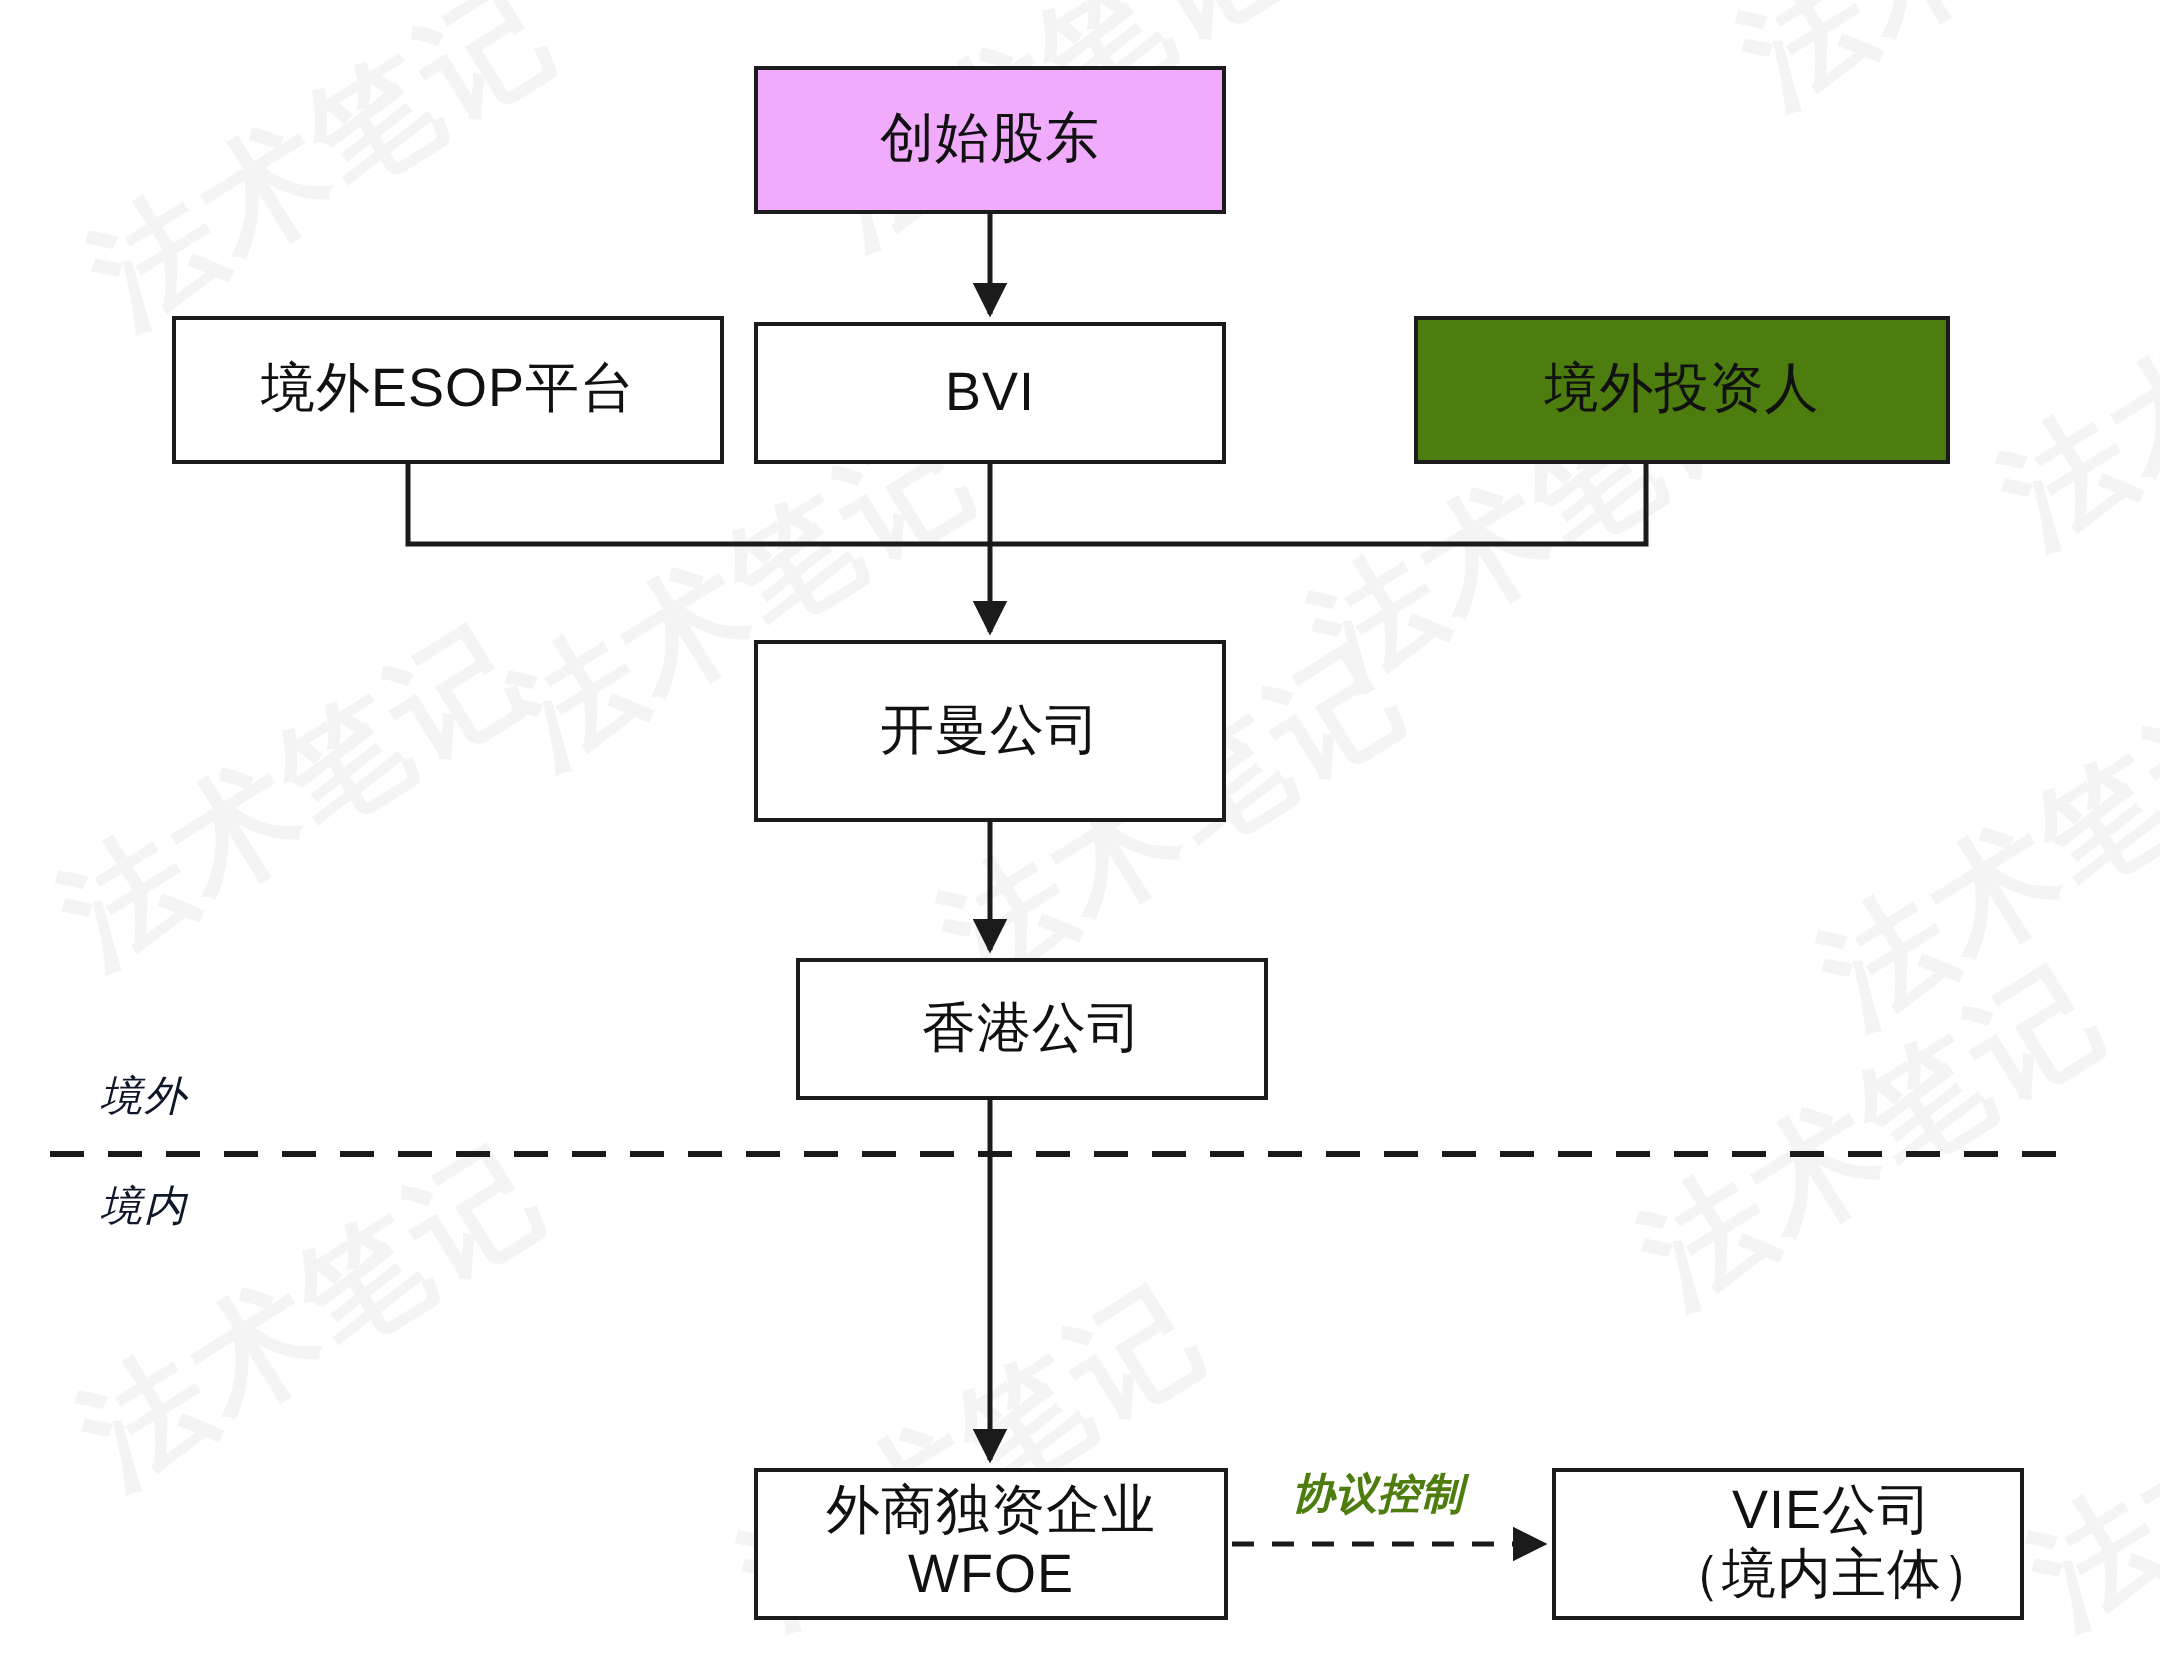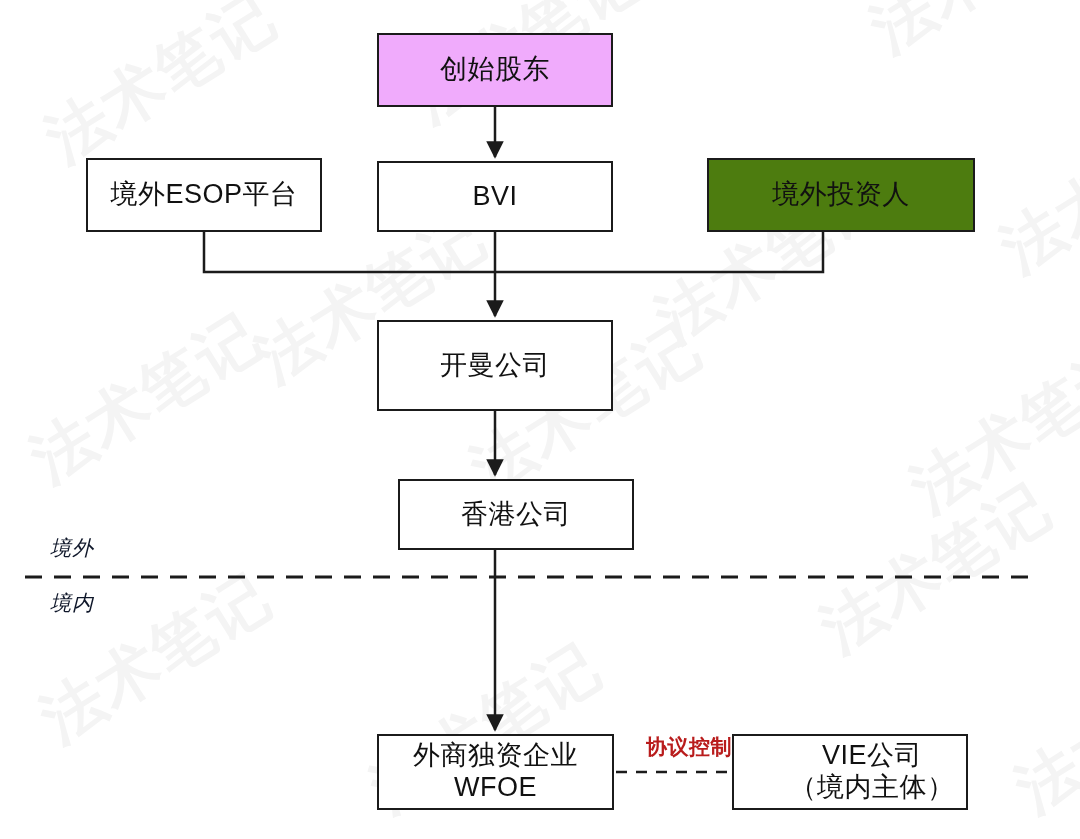--- a/index.html
+++ b/index.html
@@ -142,39 +142,39 @@
 
     <g>
       <line id="divider-line" x1="25" y1="577" x2="1040" y2="577" stroke="#1b1b1b" stroke-width="3" stroke-dasharray="17 12"></line>
     </g>
   </svg>
 
   <div id="nodes">
       <div class="node" style="left: 377px; top: 33px; width: 236px; height: 74px; border-color: rgb(27, 27, 27); background: #f0abfc;">
         <span class="label"><span class="l1">创始股东</span></span>
       </div>
-      <div class="node" style="left: 86px; top: 158px; width: 236px; height: 74px; border-color: rgb(27, 27, 27); background: rgb(255, 255, 255);">
+      <div class="node" style="left: 86px; top: 158px; width: 276px; height: 74px; border-color: rgb(27, 27, 27); background: rgb(255, 255, 255);">
         <span class="label"><span class="l1">境外ESOP平台</span></span>
       </div>
       <div class="node" style="left: 377px; top: 161px; width: 236px; height: 71px; border-color: rgb(27, 27, 27); background: rgb(255, 255, 255);">
         <span class="label"><span class="l1">BVI</span></span>
       </div>
       <div class="node" style="left: 707px; top: 158px; width: 268px; height: 74px; border-color: rgb(27, 27, 27); background: #4d7c0f; align-items: center;">
         <span class="label"><span class="l1">境外投资人</span></span>
       </div>
       <div class="node" style="left: 377px; top: 320px; width: 236px; height: 91px; border-color: rgb(27, 27, 27); background: rgb(255, 255, 255);">
         <span class="label"><span class="l1">开曼公司</span></span>
       </div>
       <div class="node" style="left: 398px; top: 479px; width: 236px; height: 71px; border-color: rgb(27, 27, 27); background: rgb(255, 255, 255);">
         <span class="label"><span class="l1">香港公司</span></span>
       </div>
       <div class="node" style="left: 377px; top: 734px; width: 237px; height: 76px; border-color: rgb(27, 27, 27); background: rgb(255, 255, 255);">
         <span class="label"><span class="l1">外商独资企业</span><span class="l2">WFOE</span></span>
       </div>
-      <div class="node" style="left: 732px; top: 734px; width: 236px; height: 76px; border-color: rgb(27, 27, 27); background: rgb(255, 255, 255); padding-left: 44px;">
+      <div class="node" style="left: 776px; top: 734px; width: 236px; height: 76px; border-color: rgb(27, 27, 27); background: rgb(255, 255, 255); padding-left: 44px;">
         <span class="label"><span class="l1">VIE公司</span><span class="l2">（境内主体）</span></span>
       </div>
       <div class="zone-label" style="left: 50px; top: 534px;">境外</div>
       <div class="zone-label" style="left: 50px; top: 589px;">境内</div>
-      <div class="edge-label" style="left: 646px; top: 733px; color: #b91c1c;">协议控制</div>
+      <div class="edge-label" style="left: 646px; top: 733px; color: #4d7c0f; font-style: italic;">协议控制</div>
     </div>
 
 </div>
 
 </body></html>

